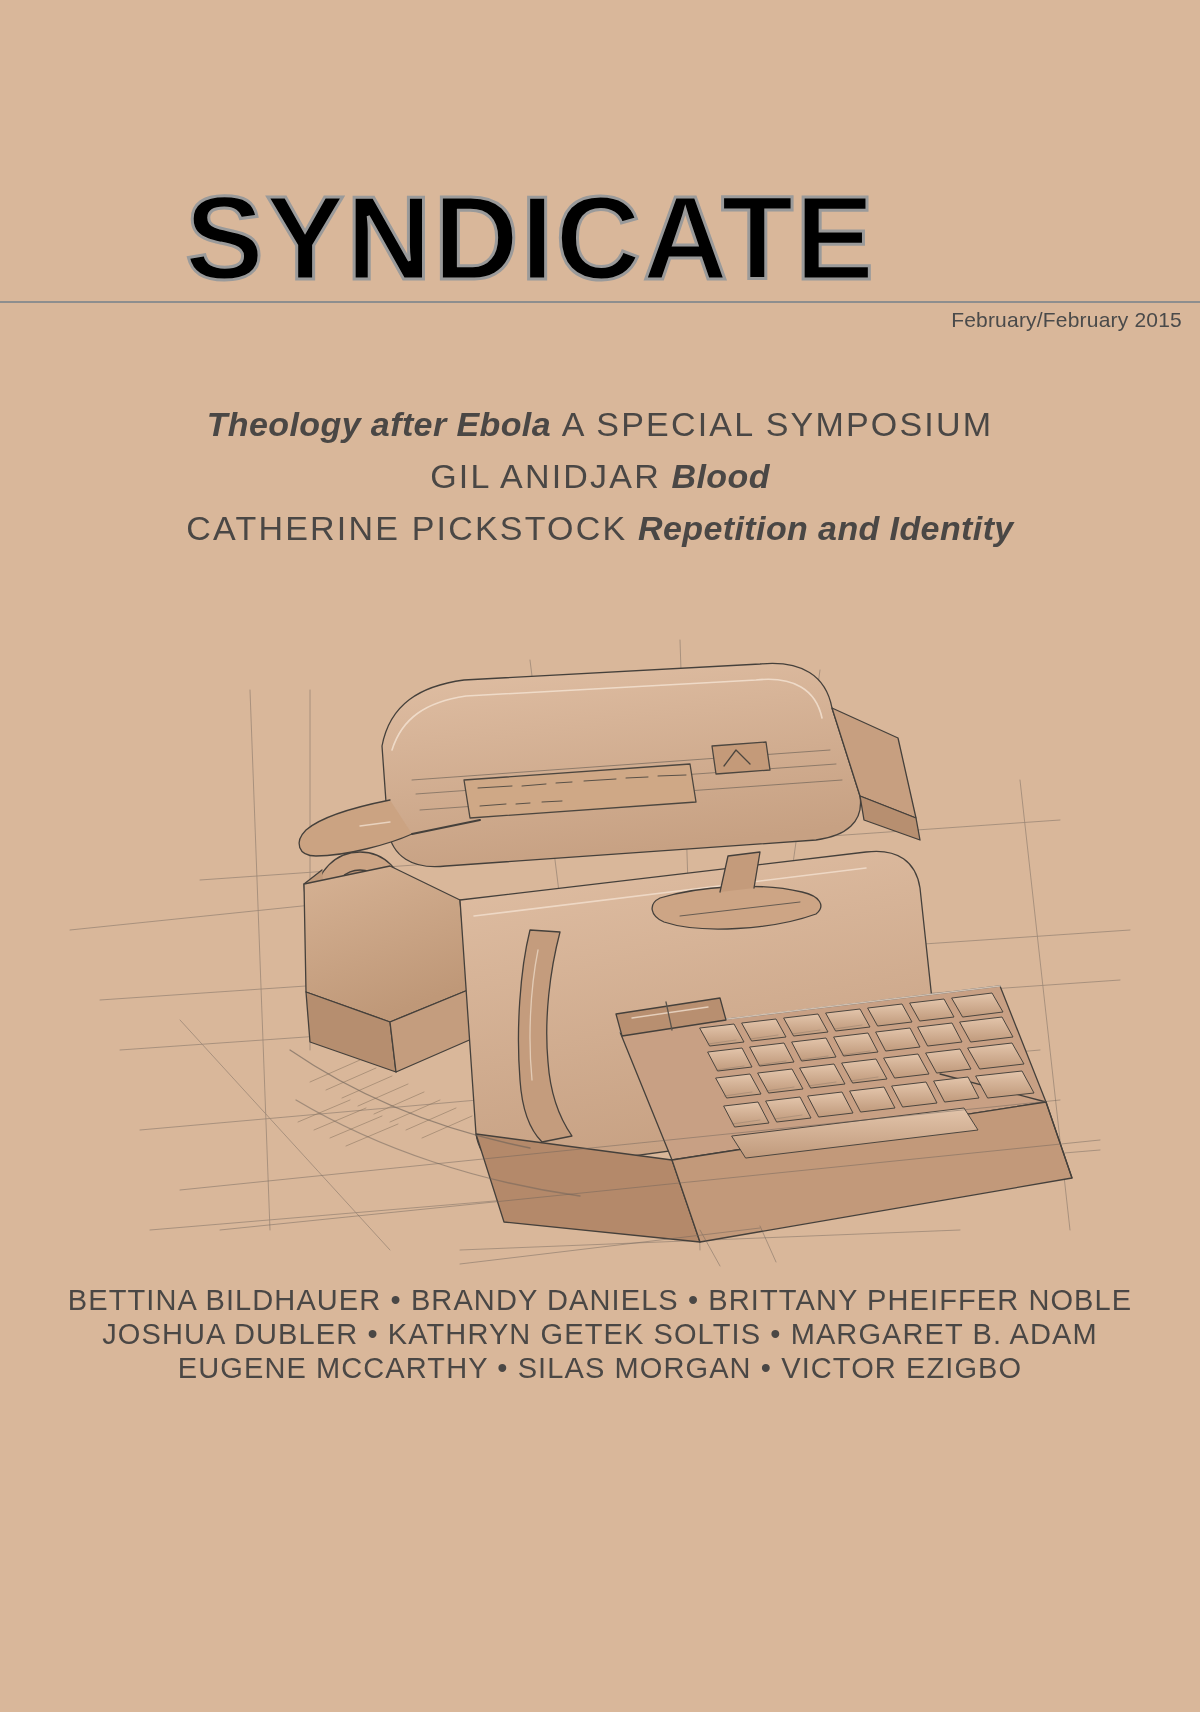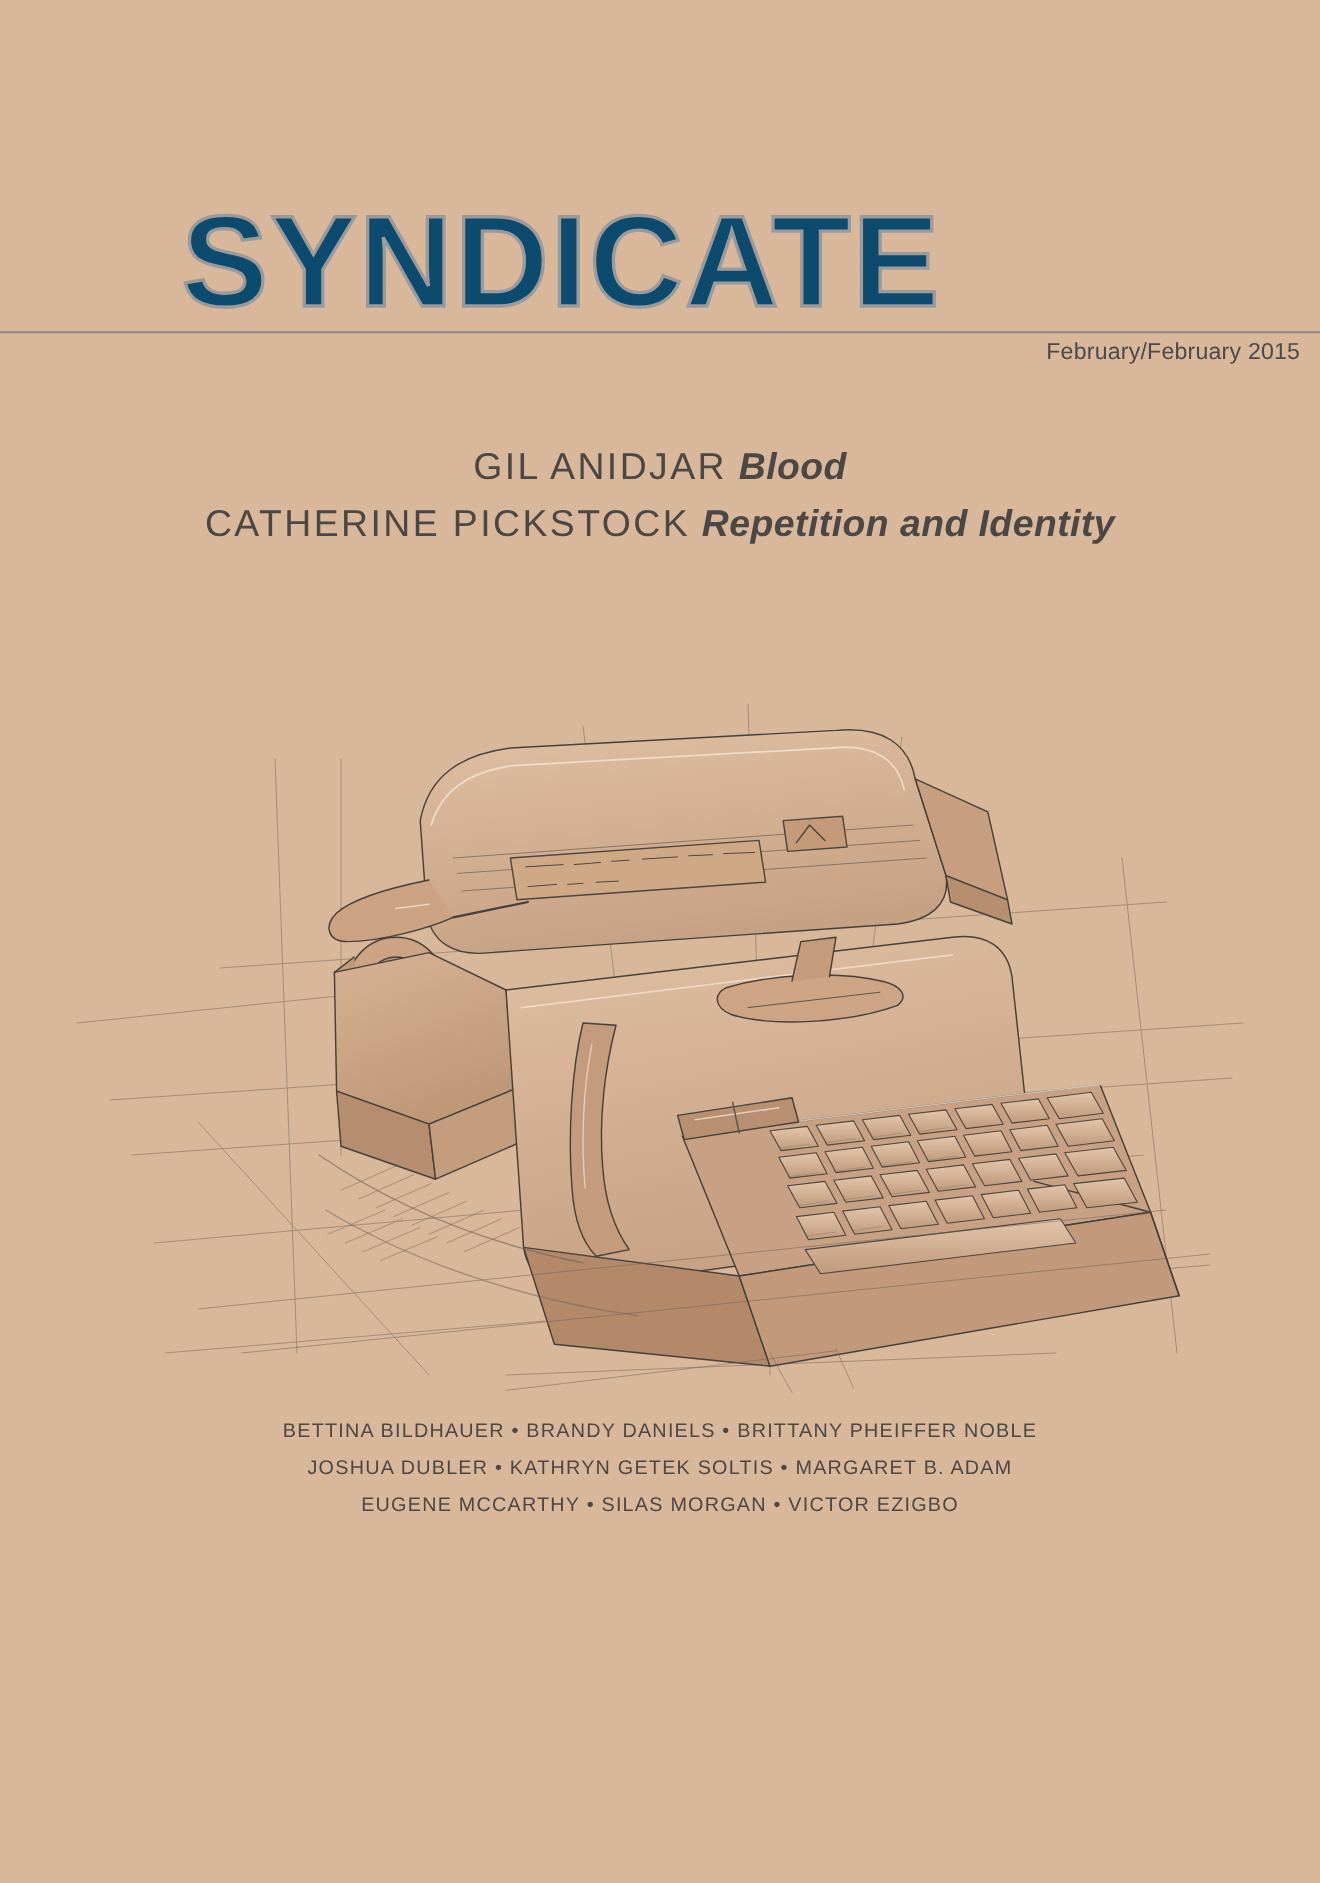--- a/index.html
+++ b/index.html
@@ -34,24 +34,25 @@
     position: absolute;
     top: 0;
     left: 0;
     width: 1021px;
     text-align: center;
     font-family: "Liberation Sans", sans-serif;
     font-size: 118px;
     font-weight: bold;
     letter-spacing: 2px;
     line-height: 120px;
-    color: #0c4a6e;
+    color: #000000;
     -webkit-text-stroke: 3px #9a9a9a;
     text-stroke: 3px #9a9a9a;
     white-space: nowrap;
+    padding-left: 20px;
   }
   .rule {
     position: absolute;
     top: 123px;
     left: 0;
     width: 1200px;
     height: 2px;
     background: #8e8e8e;
   }
   .issue-date {
@@ -100,38 +101,42 @@
   
   .contributors {
     position: absolute;
     top: 1283px;
     left: 0;
     width: 1200px;
     text-align: center;
     color: #4a4745;
   }
   .contrib-line {
-    font-size: 18px;
+    font-size: 29px;
     line-height: 34px;
     letter-spacing: 1.1px;
     white-space: nowrap;
   }
 </style>
 </head>
 <body>
 
 <div class="page">
 
   <div class="masthead">
     <div class="masthead-title">SYNDICATE</div>
     <div class="rule"></div>
     <div class="issue-date">February/February 2015</div>
   </div>
 
   <div class="features">
+    <div class="feature-line">
+      <span class="feat-em">Theology after Ebola</span>
+      <span class="feat-plain">A SPECIAL SYMPOSIUM</span>
+    </div>
     <div class="feature-line">
       <span class="feat-plain">GIL ANIDJAR</span>
       <span class="feat-em">Blood</span>
     </div>
     <div class="feature-line">
       <span class="feat-plain">CATHERINE PICKSTOCK</span>
       <span class="feat-em">Repetition and Identity</span>
     </div>
   </div>
 

